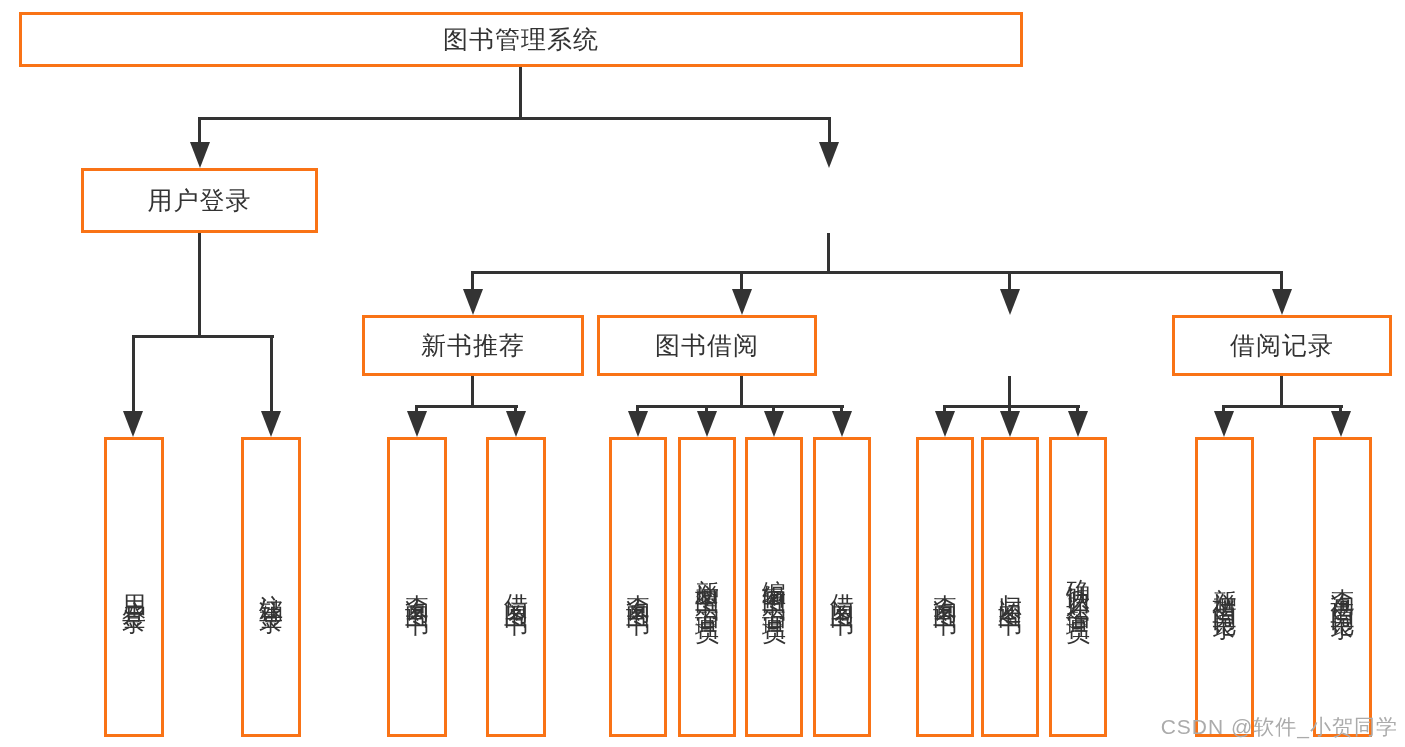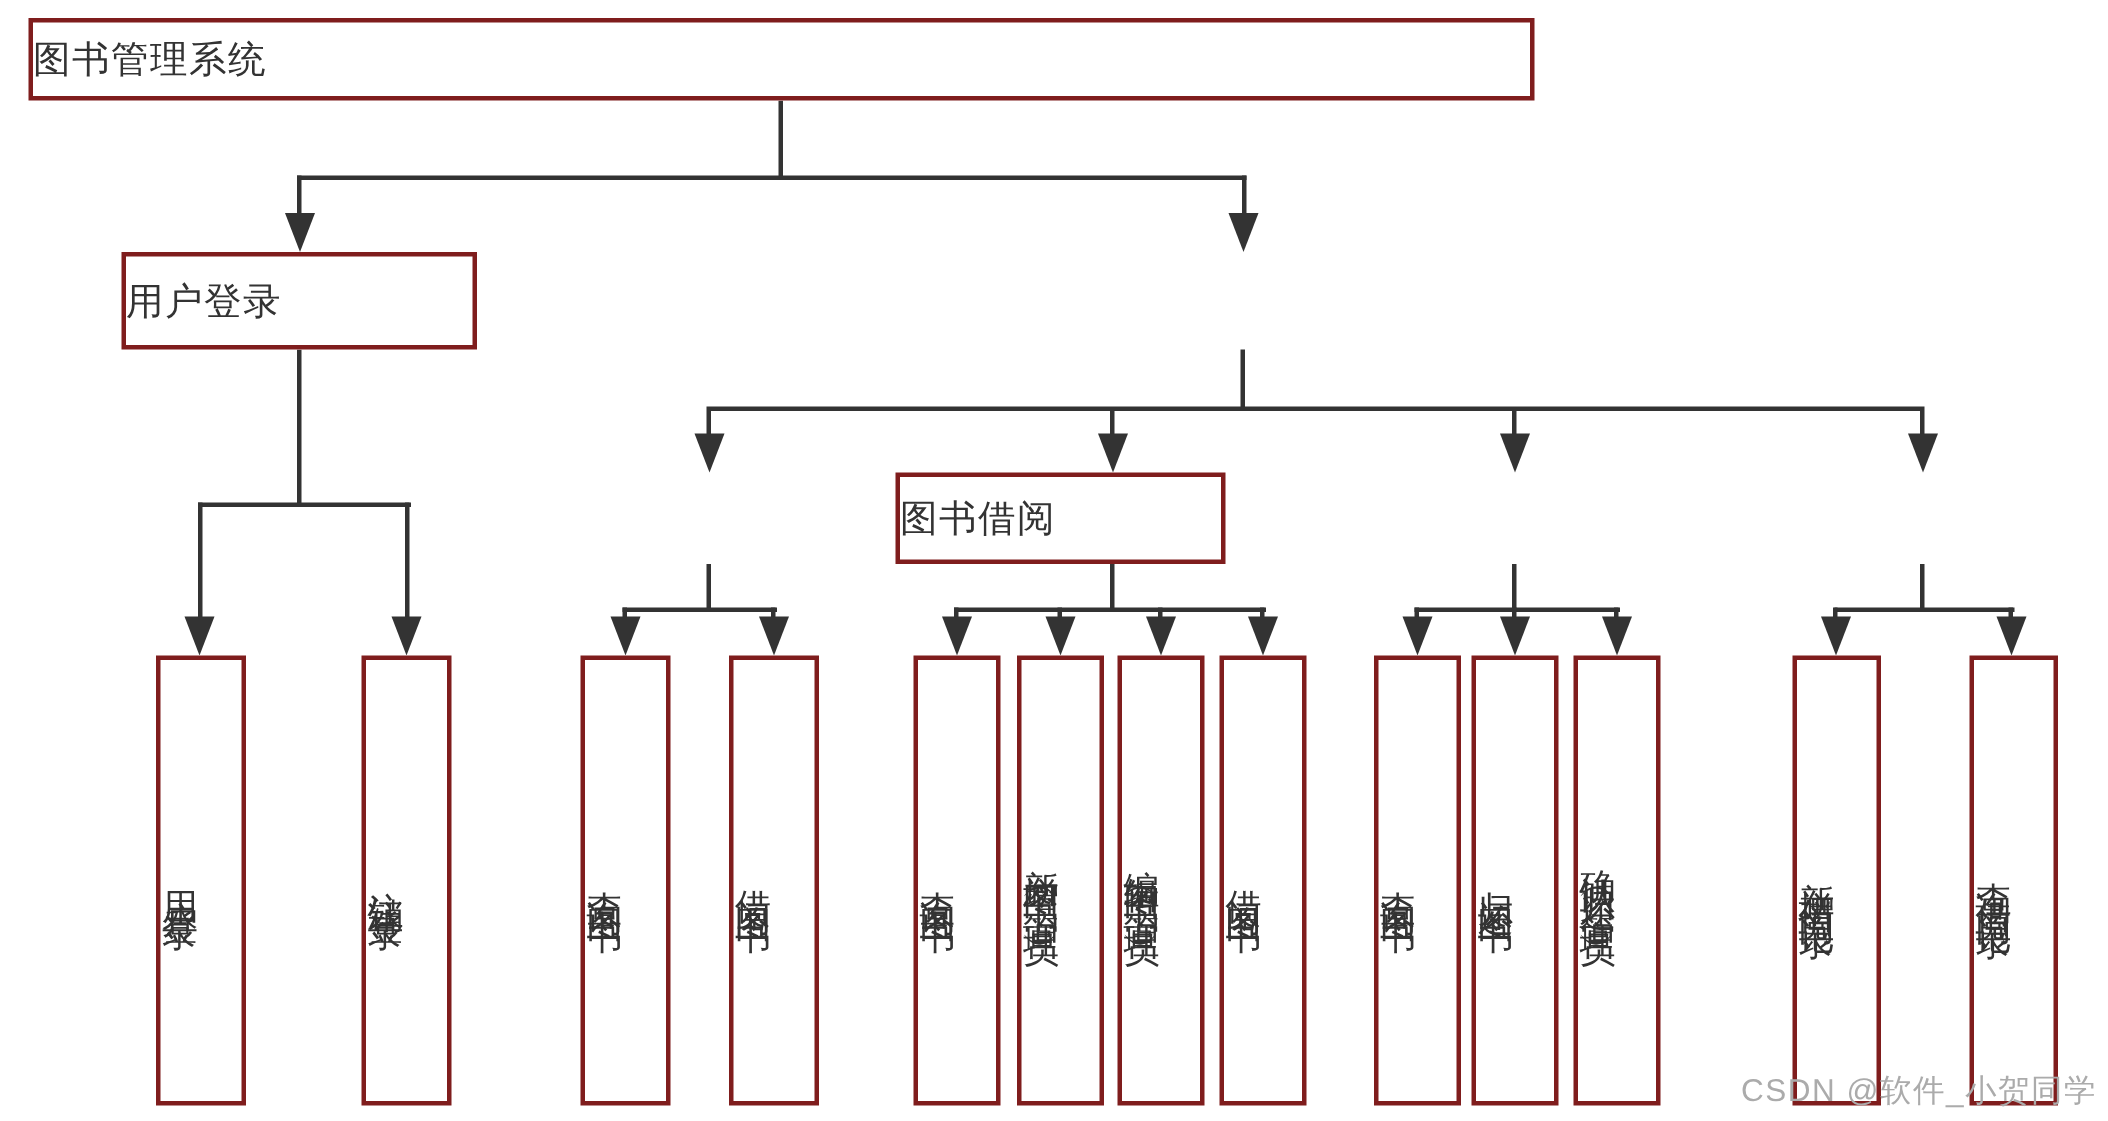--- a/index.html
+++ b/index.html
@@ -1,22 +1,22 @@
 <!DOCTYPE html>
 <html><head>
 <meta charset="utf-8">
 <style>
   html,body{margin:0;padding:0;background:#ffffff;}
   .canvas{
     position:relative;width:1405px;height:747px;background:#ffffff;overflow:hidden;
     font-family:"Liberation Sans","DejaVu Sans",sans-serif;color:#333333;
   }
   .box{
-    position:absolute;box-sizing:border-box;border:3px solid #7f1d1d;background:#ffffff;
-    display:flex;align-items:center;z-index:2;
+    position:absolute;box-sizing:border-box;border:3px solid #f97316;background:#ffffff;
+    display:flex;align-items:center;justify-content:center;z-index:2;
   }
   .box .lbl{font-size:25px;letter-spacing:1px;white-space:nowrap;color:#333333;}
   .vbox .lbl{
     writing-mode:vertical-rl;text-orientation:mixed;
     font-size:24px;letter-spacing:6px;line-height:1;white-space:normal;
   }
   .h{position:absolute;height:3px;background:#333333;z-index:1;}
   .v{position:absolute;width:3px;background:#333333;z-index:1;}
   .tri{
     position:absolute;width:0;height:0;z-index:1;
@@ -59,22 +59,28 @@
   <div class="h" style="left:471px;top:271px;width:812px;"></div>
   <div class="v" style="left:471px;top:274px;height:18px;"></div>
   <div class="v" style="left:740px;top:274px;height:18px;"></div>
   <div class="v" style="left:1008px;top:274px;height:18px;"></div>
   <div class="v" style="left:1280px;top:274px;height:18px;"></div>
   <div class="tri" style="left:463px;top:289px;"></div>
   <div class="tri" style="left:732px;top:289px;"></div>
   <div class="tri" style="left:1000px;top:289px;"></div>
   <div class="tri" style="left:1272px;top:289px;"></div>
 
+  <div class="box" style="left:362px;top:315px;width:222px;height:61px;">
+    <span class="lbl">新书推荐</span>
+  </div>
   <div class="box" style="left:597px;top:315px;width:220px;height:61px;">
     <span class="lbl">图书借阅</span>
+  </div>
+  <div class="box" style="left:1172px;top:315px;width:220px;height:61px;">
+    <span class="lbl">借阅记录</span>
   </div>
 
   <div class="v" style="left:471px;top:376px;height:31px;"></div>
   <div class="v" style="left:740px;top:376px;height:31px;"></div>
   <div class="v" style="left:1008px;top:376px;height:31px;"></div>
   <div class="v" style="left:1280px;top:376px;height:31px;"></div>
 
   <div class="h" style="left:415px;top:405px;width:103px;"></div>
   <div class="h" style="left:636px;top:405px;width:208px;"></div>
   <div class="h" style="left:943px;top:405px;width:137px;"></div>

